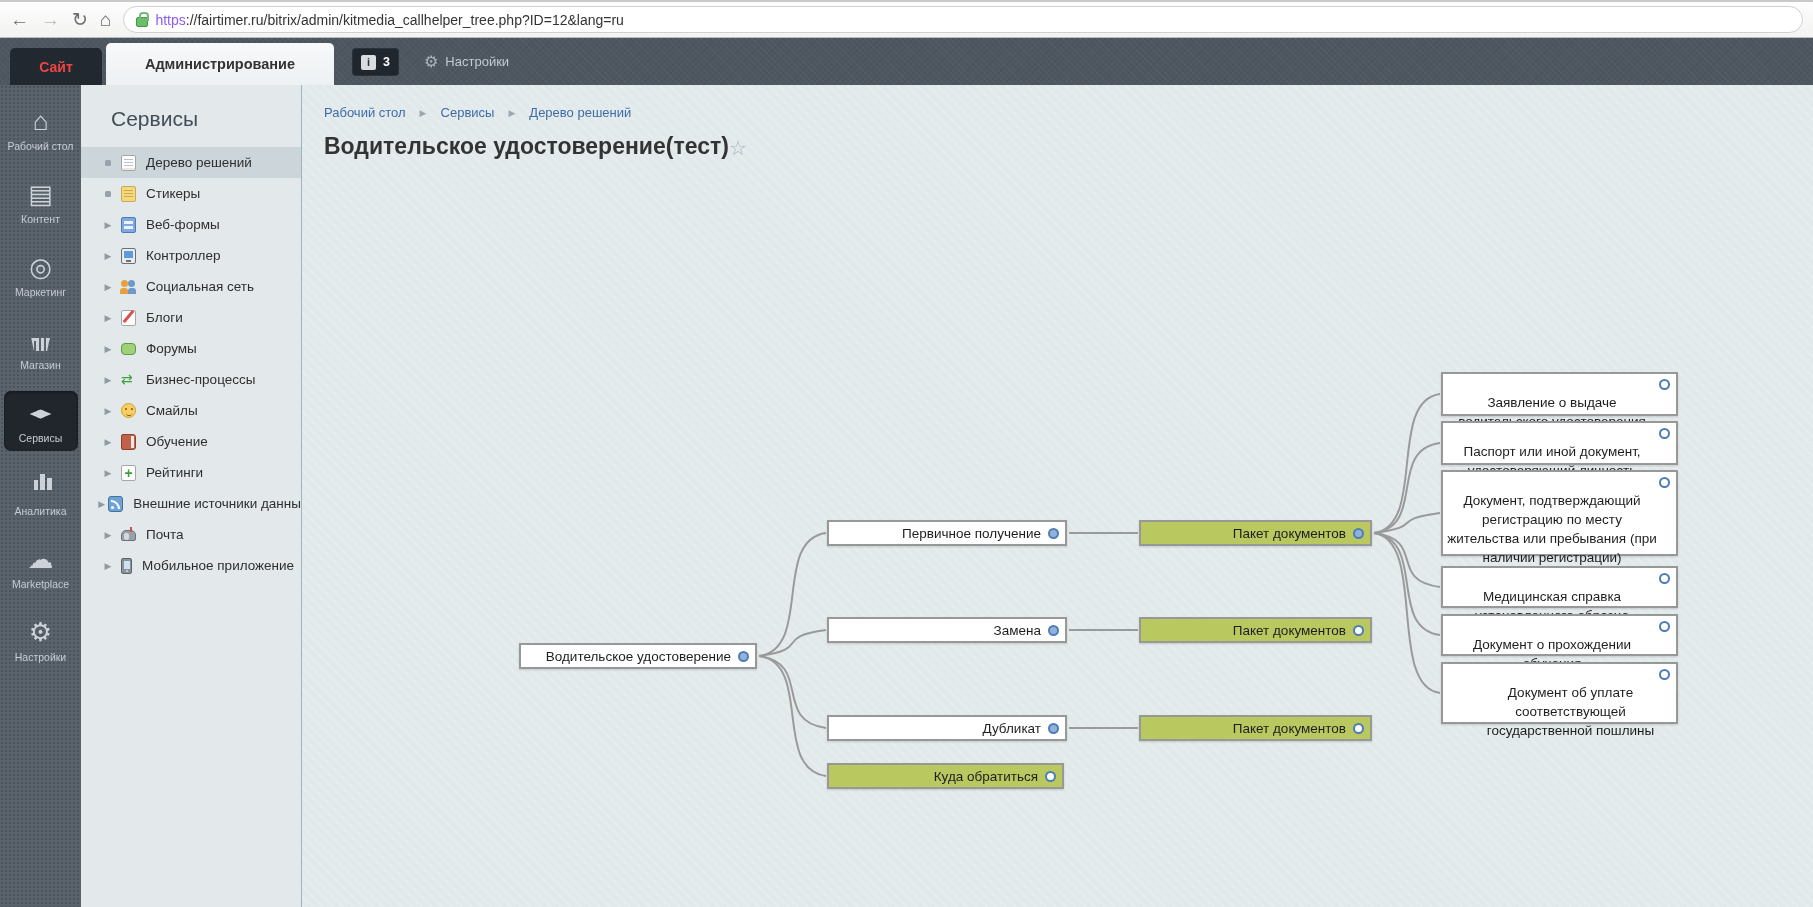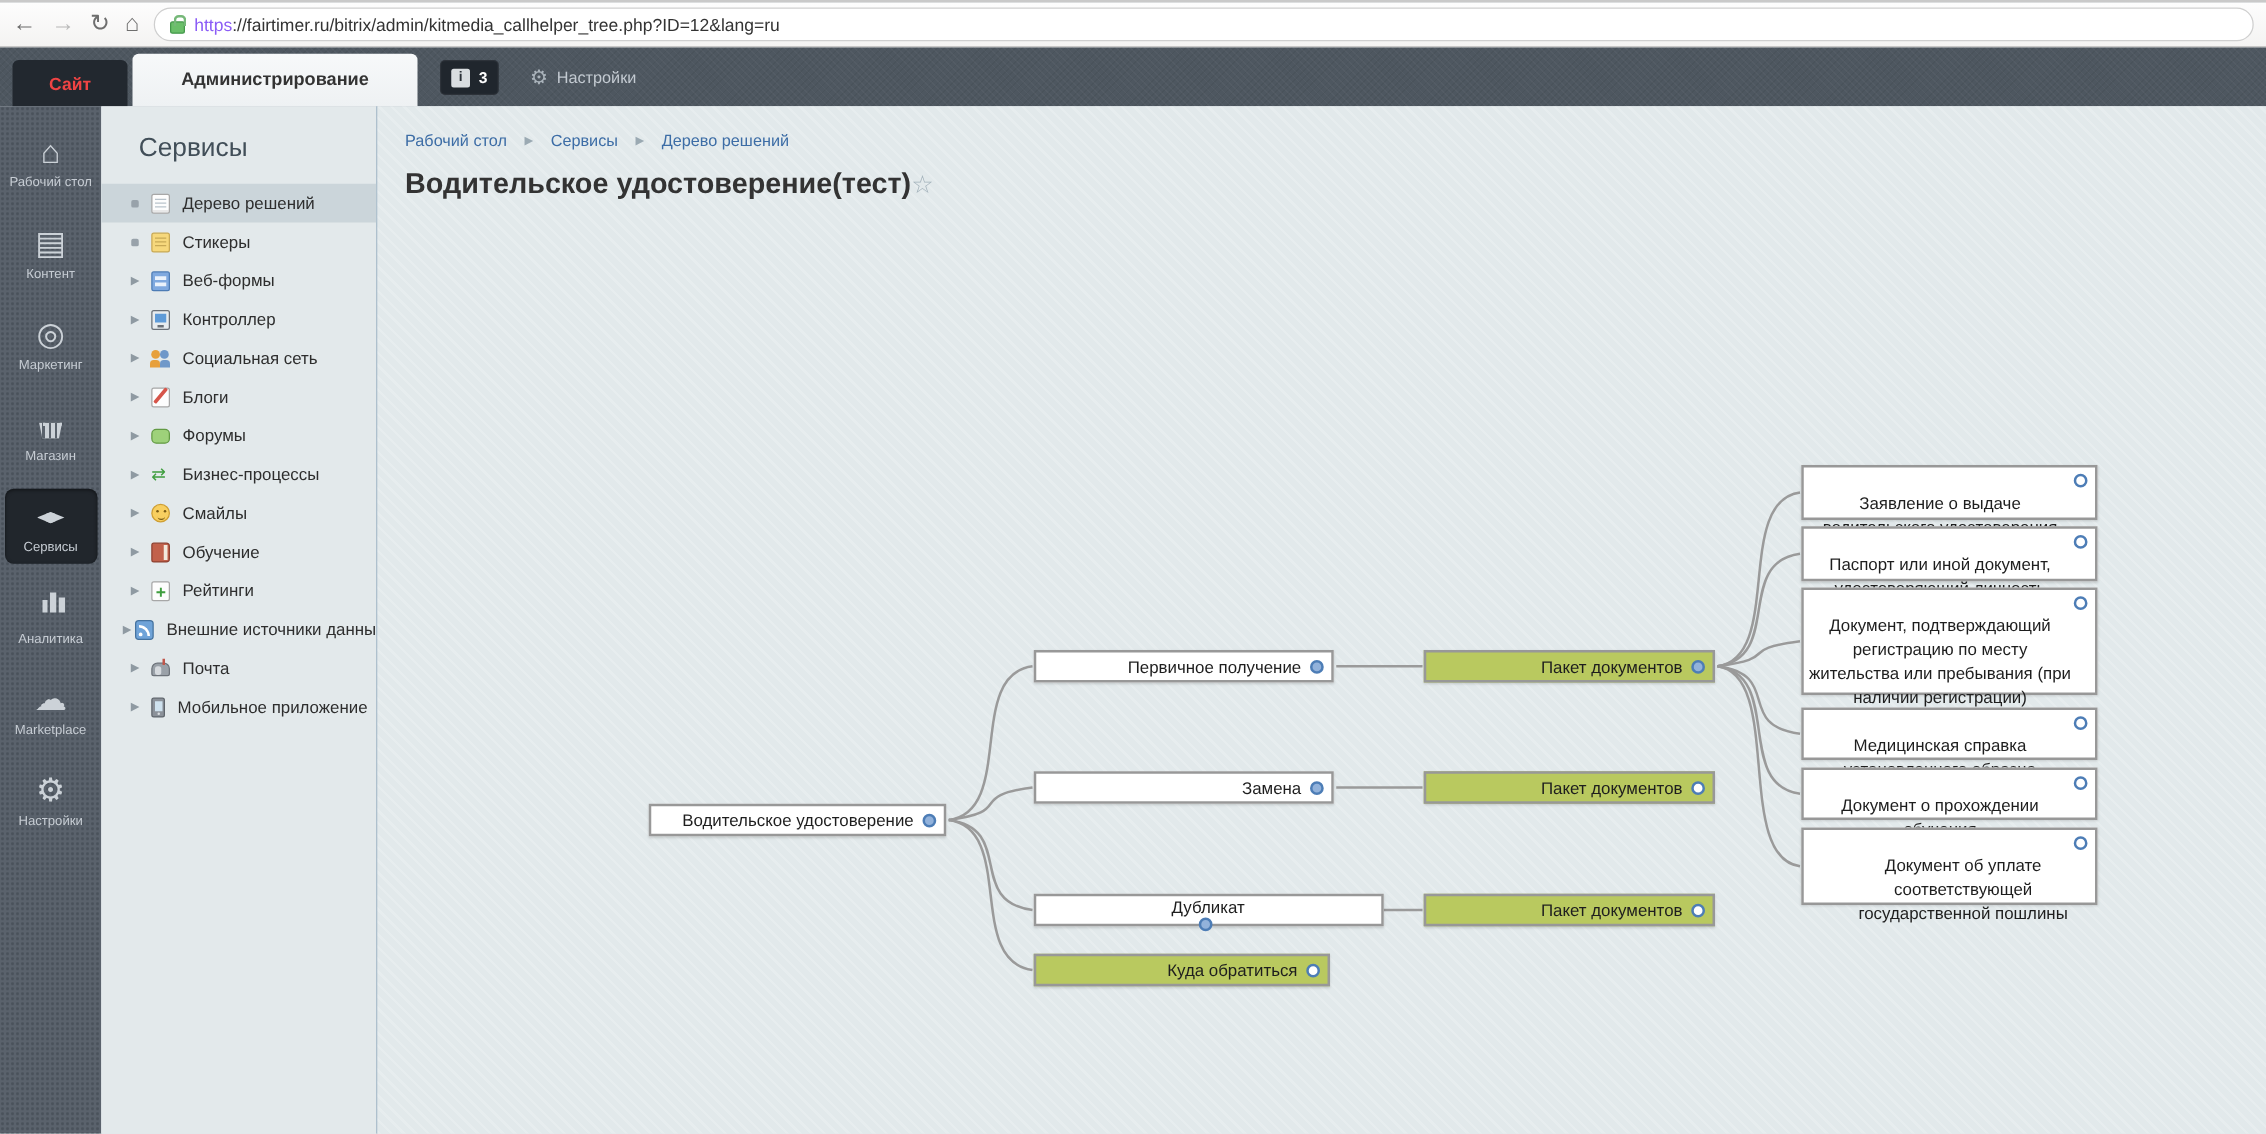--- a/index.html
+++ b/index.html
@@ -333,21 +333,21 @@
           <span class="dot filled"></span>
         </div>
         <div class="node white" style="left: 525px; top: 435px; width: 240px; height: 26px; padding-left: 32px;">
           <span class="lbl">Первичное получение</span>
           <span class="dot filled"></span>
         </div>
         <div class="node white" style="left: 525px; top: 532px; width: 240px; height: 26px;">
           <span class="lbl">Замена</span>
           <span class="dot filled"></span>
         </div>
-        <div class="node white" style="left: 525px; top: 630px; width: 280px; height: 26px; flex-direction: column;">
+        <div class="node white" style="left: 525px; top: 630px; width: 240px; height: 26px;">
           <span class="lbl">Дубликат</span>
           <span class="dot filled"></span>
         </div>
         <div class="node green" style="left: 525px; top: 678px; width: 237px; height: 26px;">
           <span class="lbl">Куда обратиться</span>
           <span class="dot"></span>
         </div>
         <div class="node green" style="left: 837px; top: 435px; width: 233px; height: 26px;">
           <span class="lbl">Пакет документов</span>
           <span class="dot filled"></span>

